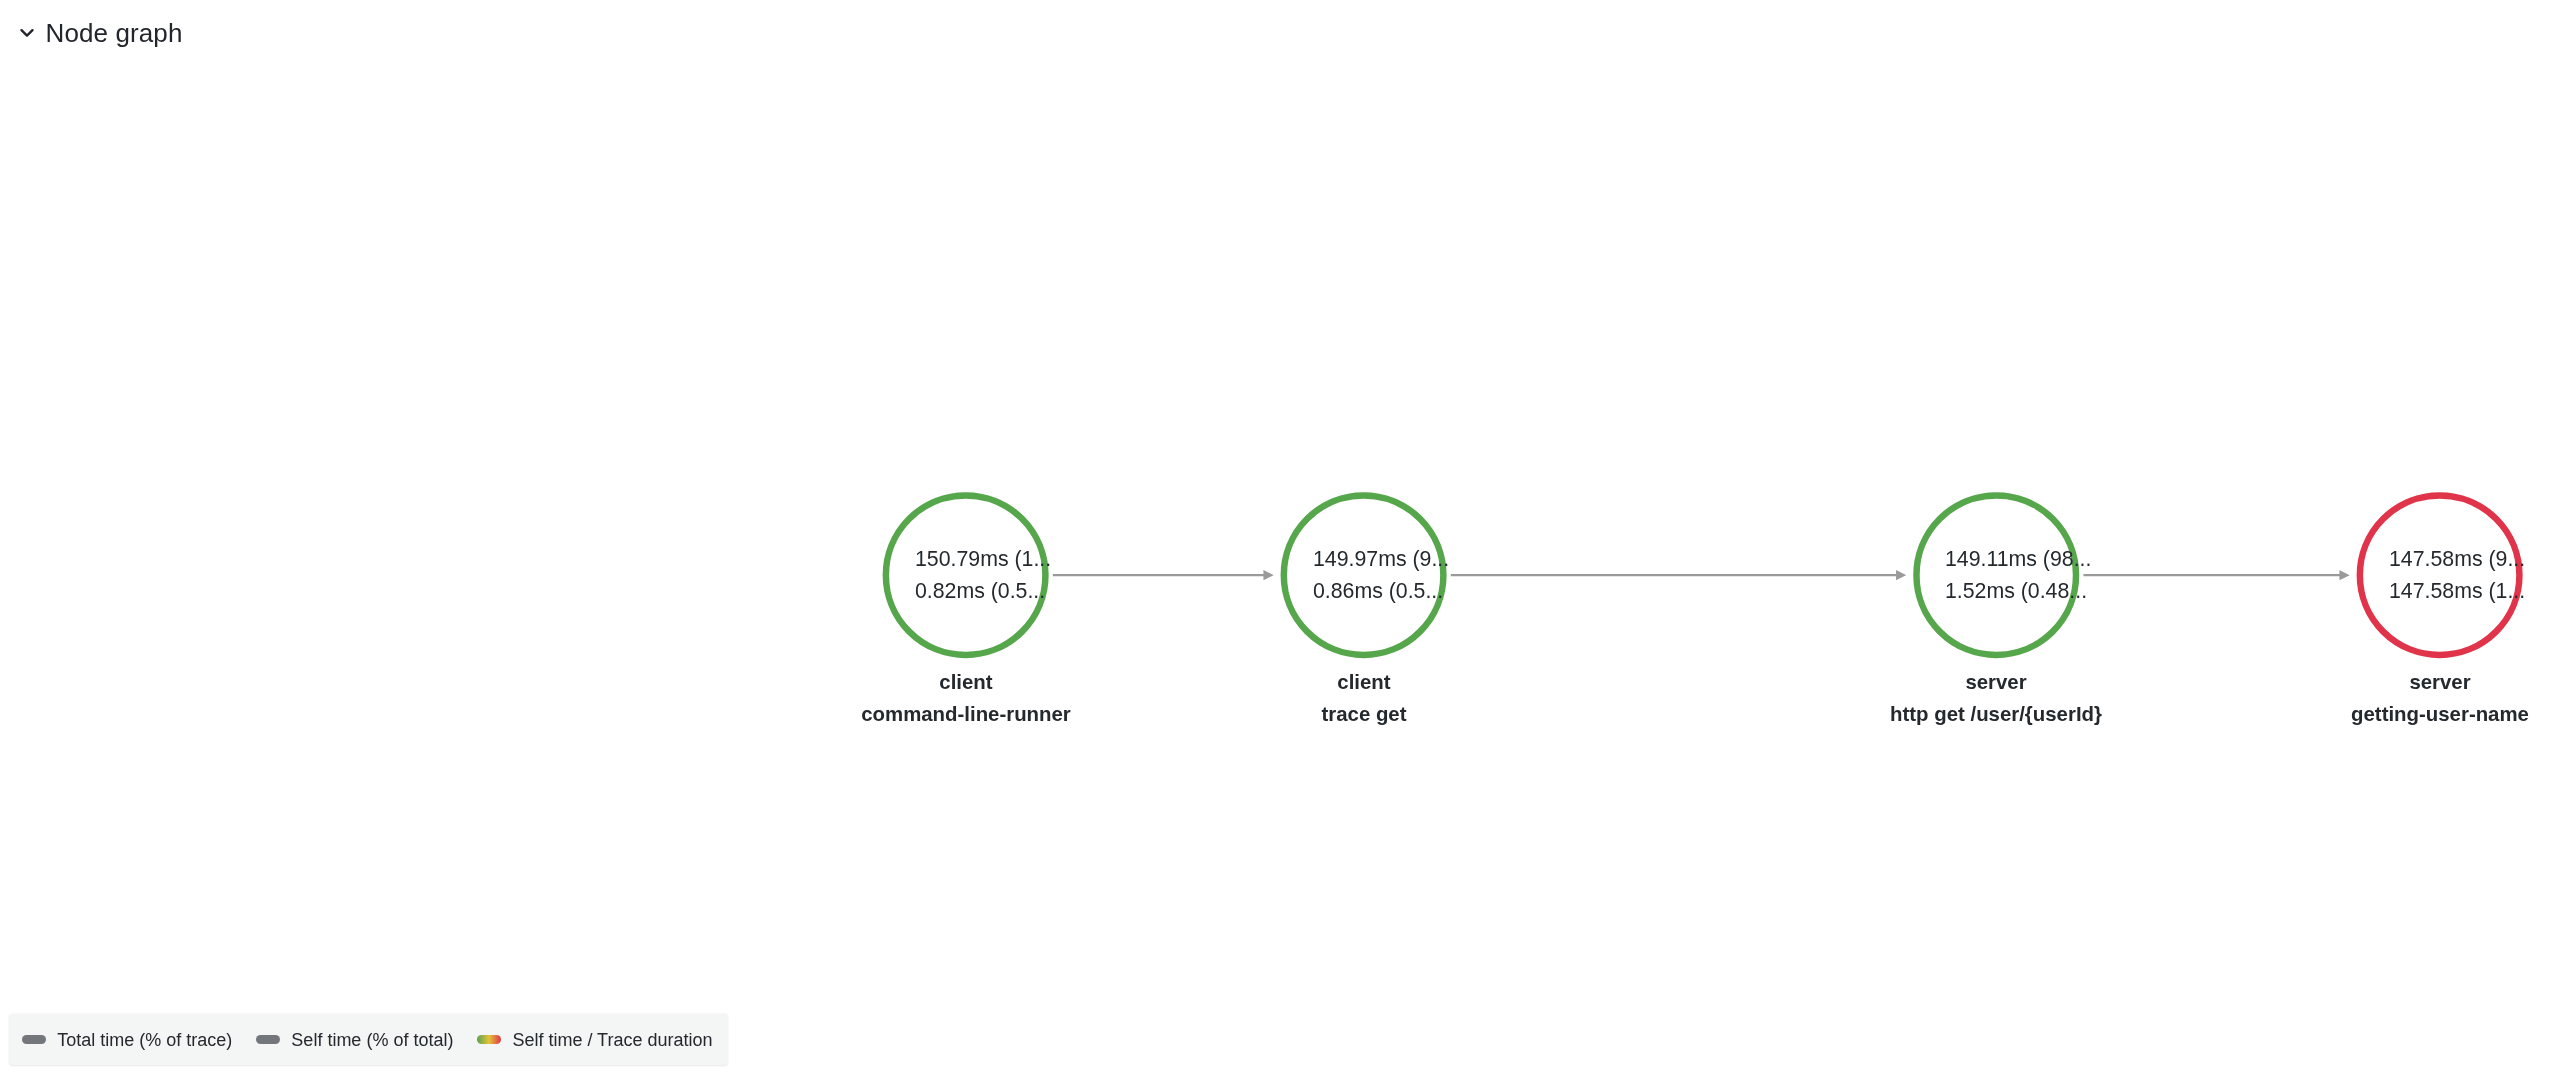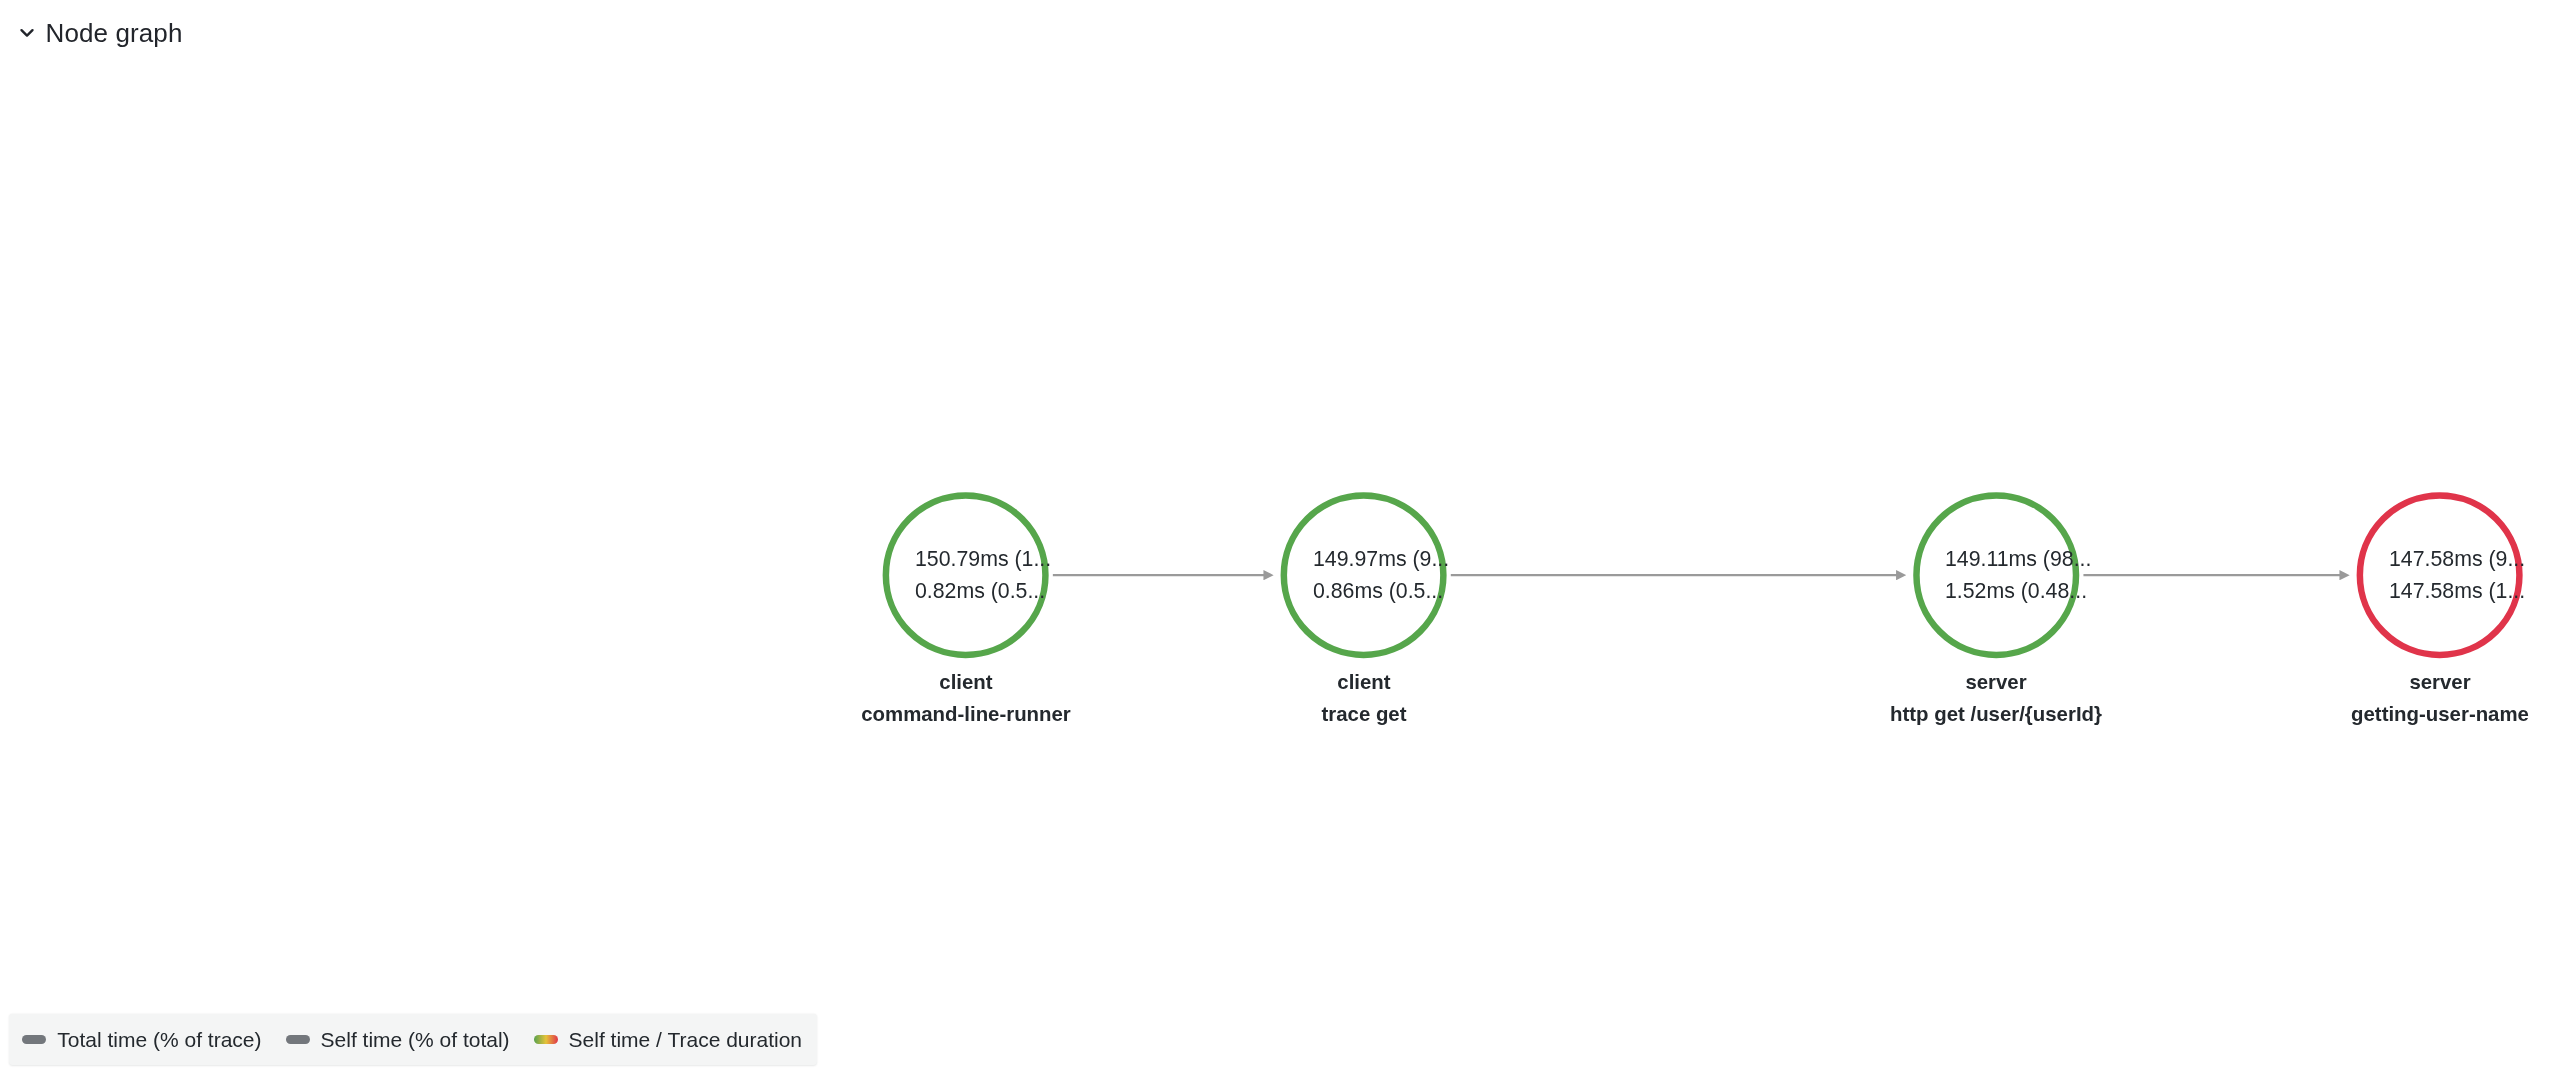--- a/index.html
+++ b/index.html
@@ -132,21 +132,21 @@
     height: 8.3px;
     border-radius: 4.6px;
     margin-right: 11px;
     flex: 0 0 auto;
     background: #73777c;
   }
   .legend-swatch.gradient {
     background: linear-gradient(90deg, #58a14e 0%, #e5c339 50%, #e0344a 100%);
   }
   .legend-text {
-    font-size: 21px;
+    font-size: 18px;
     line-height: 1;
     color: #24292e;
     white-space: nowrap;
   }
 </style>
 </head>
 <body>
 
 <div class="panel-header">
   <span class="chevron-icon">

